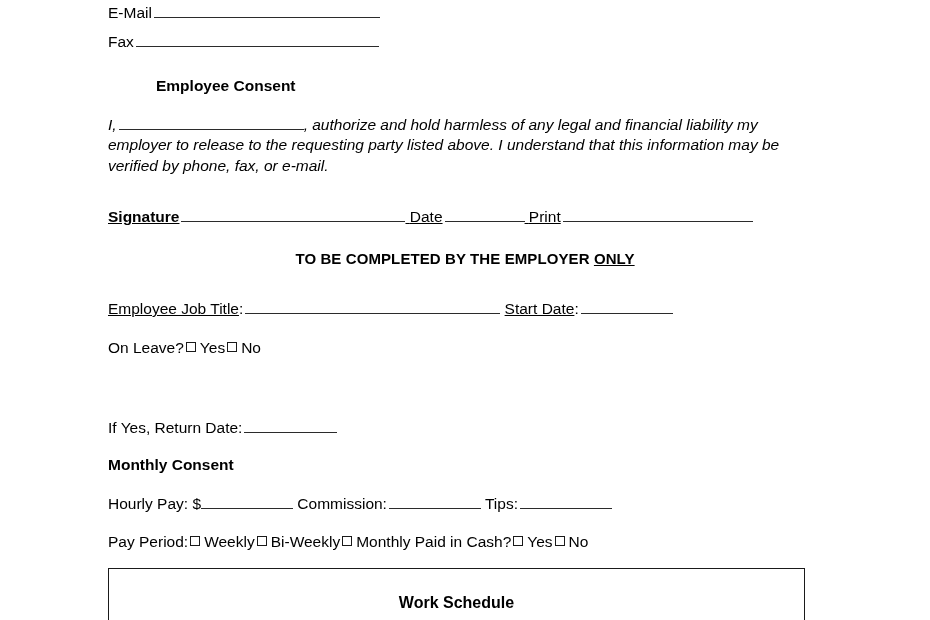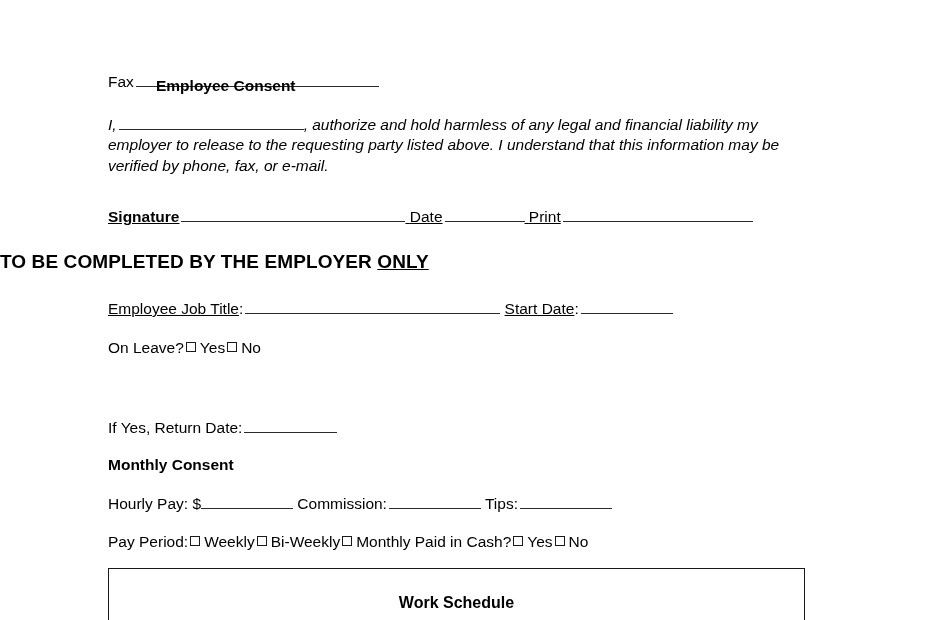--- a/index.html
+++ b/index.html
@@ -60,22 +60,23 @@
     left: 108px;
     width: 690px;
     white-space: normal;
     line-height: 1.32;
   }
 
   .center-head {
     position: absolute;
     left: 0;
     width: 930px;
+    text-align: center;
     font-weight: bold;
-    font-size: 19px;
+    font-size: 15px;
     letter-spacing: 0.1px;
   }
 
   
   .ws-table {
     position: absolute;
     left: 108px;
     top: 568px;
     width: 697px;
     border-collapse: collapse;
@@ -94,22 +95,25 @@
   }
   .ws-col-cell {
     height: 30px;
   }
 </style>
 </head>
 <body>
 
 <div class="page">
 
+  <div class="row" style="top:2px;">
+    <span>E-Mail</span><span class="blank" style="width:226px;"></span>
+  </div>
 
-  <div class="row" style="top:31px;margin-top:40px;">
+  <div class="row" style="top:31px;">
     <span>Fax</span><span class="blank" style="width:243px;"></span>
   </div>
 
   <div class="row bold" style="top:76px;margin-left:48px;">Employee Consent</div>
 
   <div class="para" style="top:114px;font-style:italic;">
     <span>I,</span><span class="blank" style="width:185px;"></span><span>, authorize and hold harmless of any legal and financial liability my employer to release to the requesting party listed above. I understand that this information may be verified by phone, fax, or e-mail.</span>
   </div>
 
   <div class="row" style="top:206px;text-decoration:underline;">

